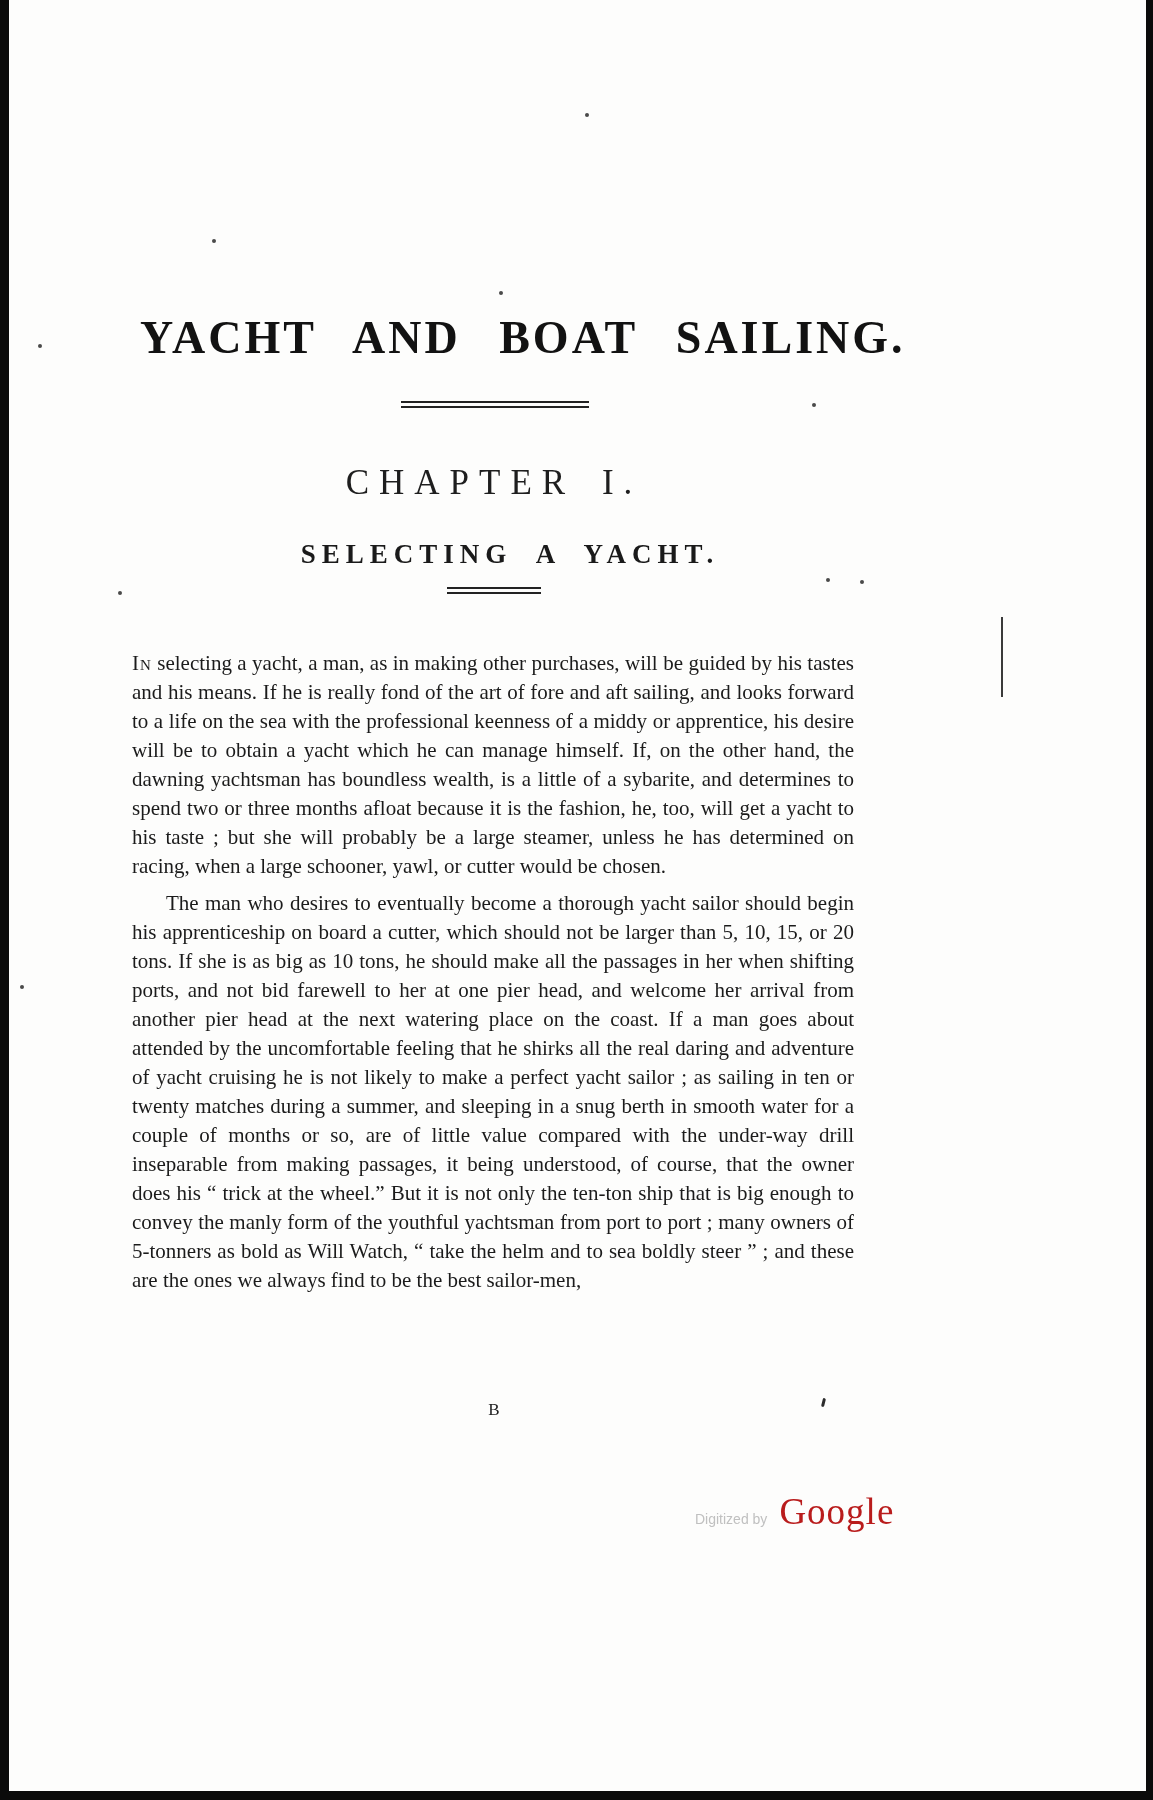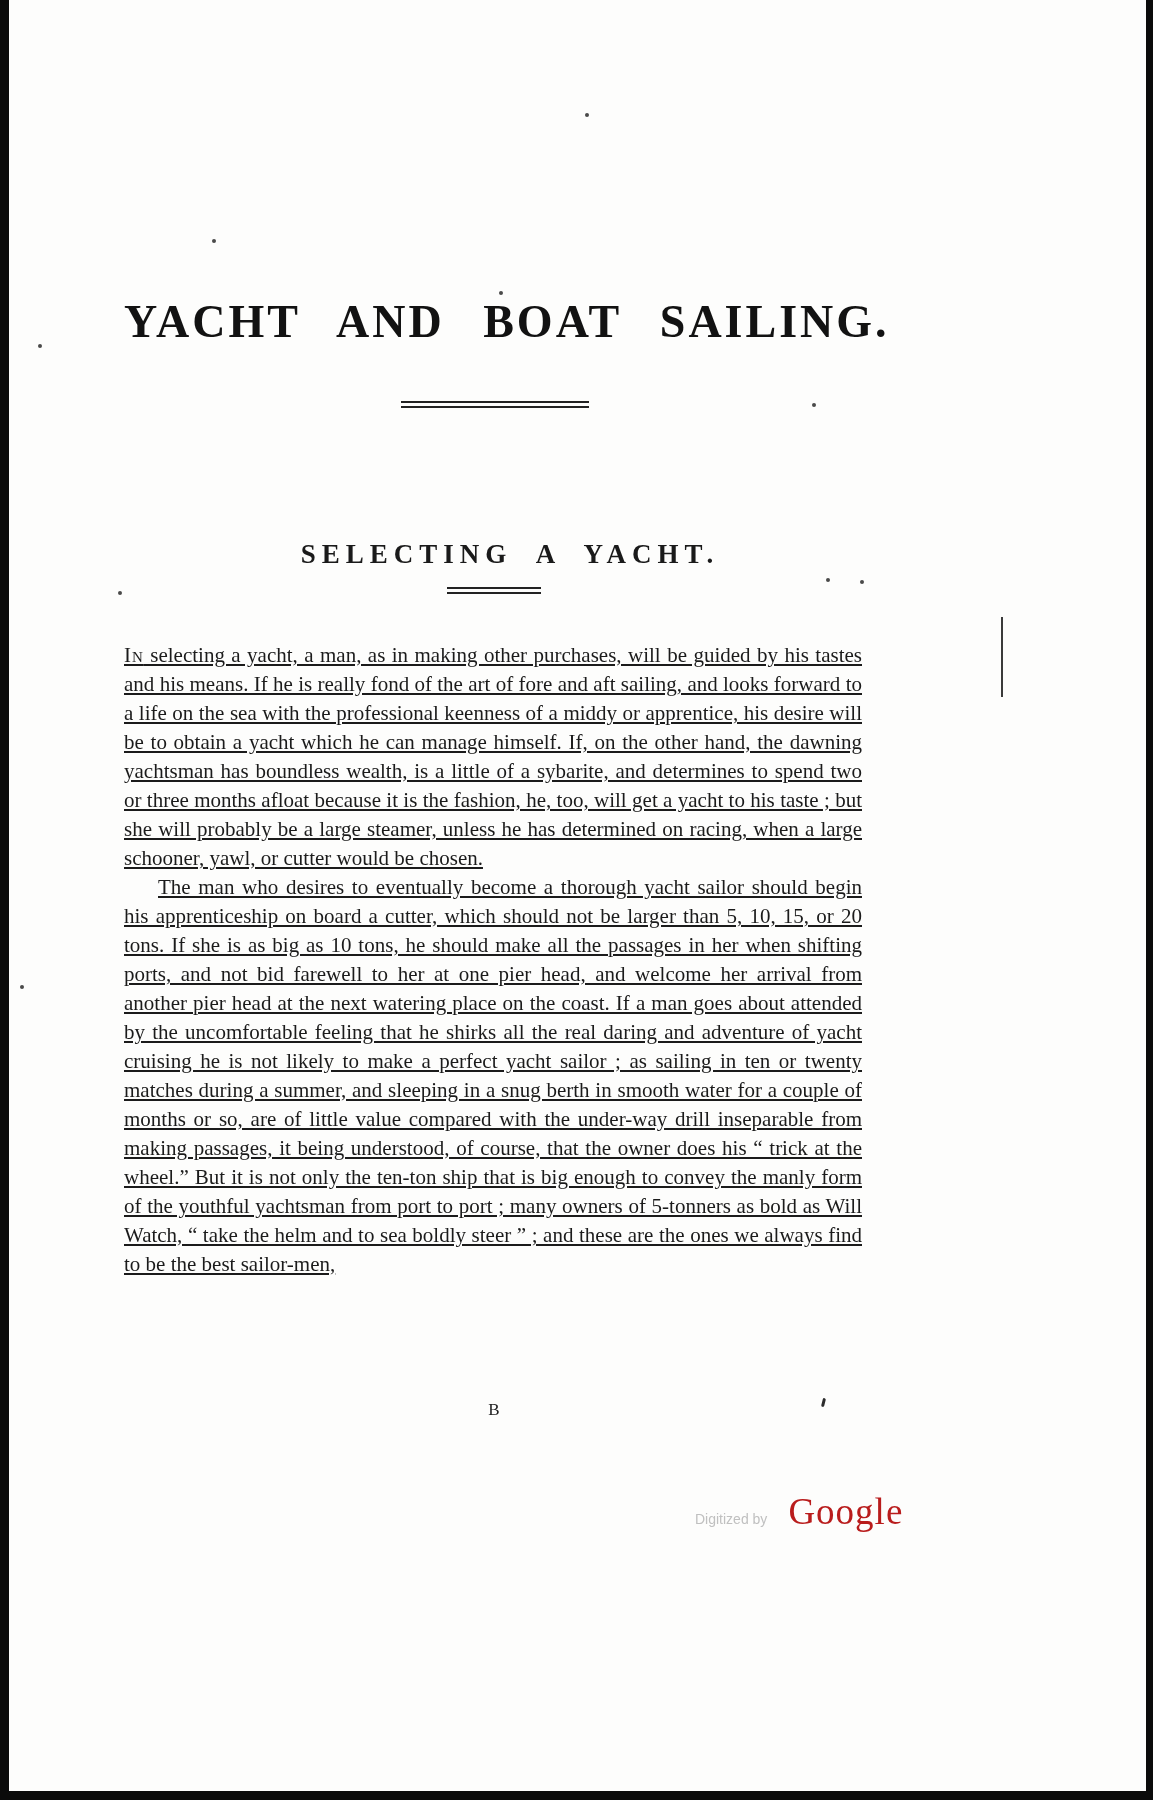--- a/index.html
+++ b/index.html
@@ -41,21 +41,21 @@
 
   .centered-band {
     position: absolute;
     left: 124px;
     width: 740px;
     text-align: center;
   }
 
   .title {
     top: 295px;
-    margin: 0;
+    margin: 16px;
     font-size: 46px;
     font-weight: bold;
     letter-spacing: 3px;
     word-spacing: 24px;
     color: #121212;
     white-space: nowrap;
   }
   .chapter {
     top: 463px;
     margin: 0;
@@ -87,37 +87,37 @@
   .body-text {
     position: absolute;
     left: 124px;
     top: 641px;
     width: 738px;
     font-size: 21px;
     line-height: 29px;
     text-align: justify;
     color: #1b1b1b;
   }
-  .body-text p { margin: 0; text-decoration: underline; }
+  .body-text p { margin: 8px; }
   .body-text p.indent { text-indent: 34px; }
   .smallcaps-lead { font-variant: small-caps; letter-spacing: 1px; }
 
   .signature {
     top: 1400px;
     font-size: 17px;
     color: #222;
   }
 
   .watermark {
     position: absolute;
     left: 695px;
     top: 1490px;
     display: flex;
     align-items: baseline;
-    gap: 21px;
+    gap: 12px;
     user-select: none;
   }
   .wm-prefix {
     font-family: "Liberation Sans", "DejaVu Sans", sans-serif;
     font-size: 14px;
     color: #c0c0c0;
   }
   .wm-logo {
     font-family: "Liberation Serif", "DejaVu Serif", serif;
     font-size: 37px;
@@ -143,20 +143,21 @@
   <i class="speck" style="left:118px; top:591px;"></i>
   <i class="speck" style="left:826px; top:578px;"></i>
   <i class="speck" style="left:860px; top:580px;"></i>
   <i class="speck" style="left:20px;  top:985px;"></i>
   <i class="tick" style="left:822px; top:1398px;"></i>
 
   <h1 class="centered-band title">YACHT AND BOAT SAILING.</h1>
 
   <div class="rule rule-1"></div>
 
+  <h2 class="centered-band chapter">CHAPTER I.</h2>
 
   <h3 class="centered-band section">SELECTING A YACHT.</h3>
 
   <div class="rule rule-2"></div>
 
   <div class="body-text">
     <p><span class="smallcaps-lead">In</span><span> selecting a yacht, a man, as in making other purchases, will be guided by his tastes and his means.  If he is really fond of the art of fore and aft sailing, and looks forward to a life on the sea with the professional keenness of a middy or apprentice, his desire will be to obtain a yacht which he can manage himself.  If, on the other hand, the dawning yachtsman has boundless wealth, is a little of a sybarite, and determines to spend two or three months afloat because it is the fashion, he, too, will get a yacht to his taste ; but she will probably be a large steamer, unless he has determined on racing, when a large schooner, yawl, or cutter would be chosen.</span></p>
     <p class="indent">The man who desires to eventually become a thorough yacht sailor should begin his apprenticeship on board a cutter, which should not be larger than 5, 10, 15, or 20 tons.  If she is as big as 10 tons, he should make all the passages in her when shifting ports, and not bid farewell to her at one pier head, and welcome her arrival from another pier head at the next watering place on the coast.  If a man goes about attended by the uncomfortable feeling that he shirks all the real daring and adventure of yacht cruising he is not likely to make a perfect yacht sailor ; as sailing in ten or twenty matches during a summer, and sleeping in a snug berth in smooth water for a couple of months or so, are of little value compared with the under-way drill inseparable from making passages, it being understood, of course, that the owner does his “ trick at the wheel.”  But it is not only the ten-ton ship that is big enough to convey the manly form of the youthful yachtsman from port to port ; many owners of 5-tonners as bold as Will Watch, “ take the helm and to sea boldly steer ” ; and these are the ones we always find to be the best sailor-men,</p>
   </div>
 

